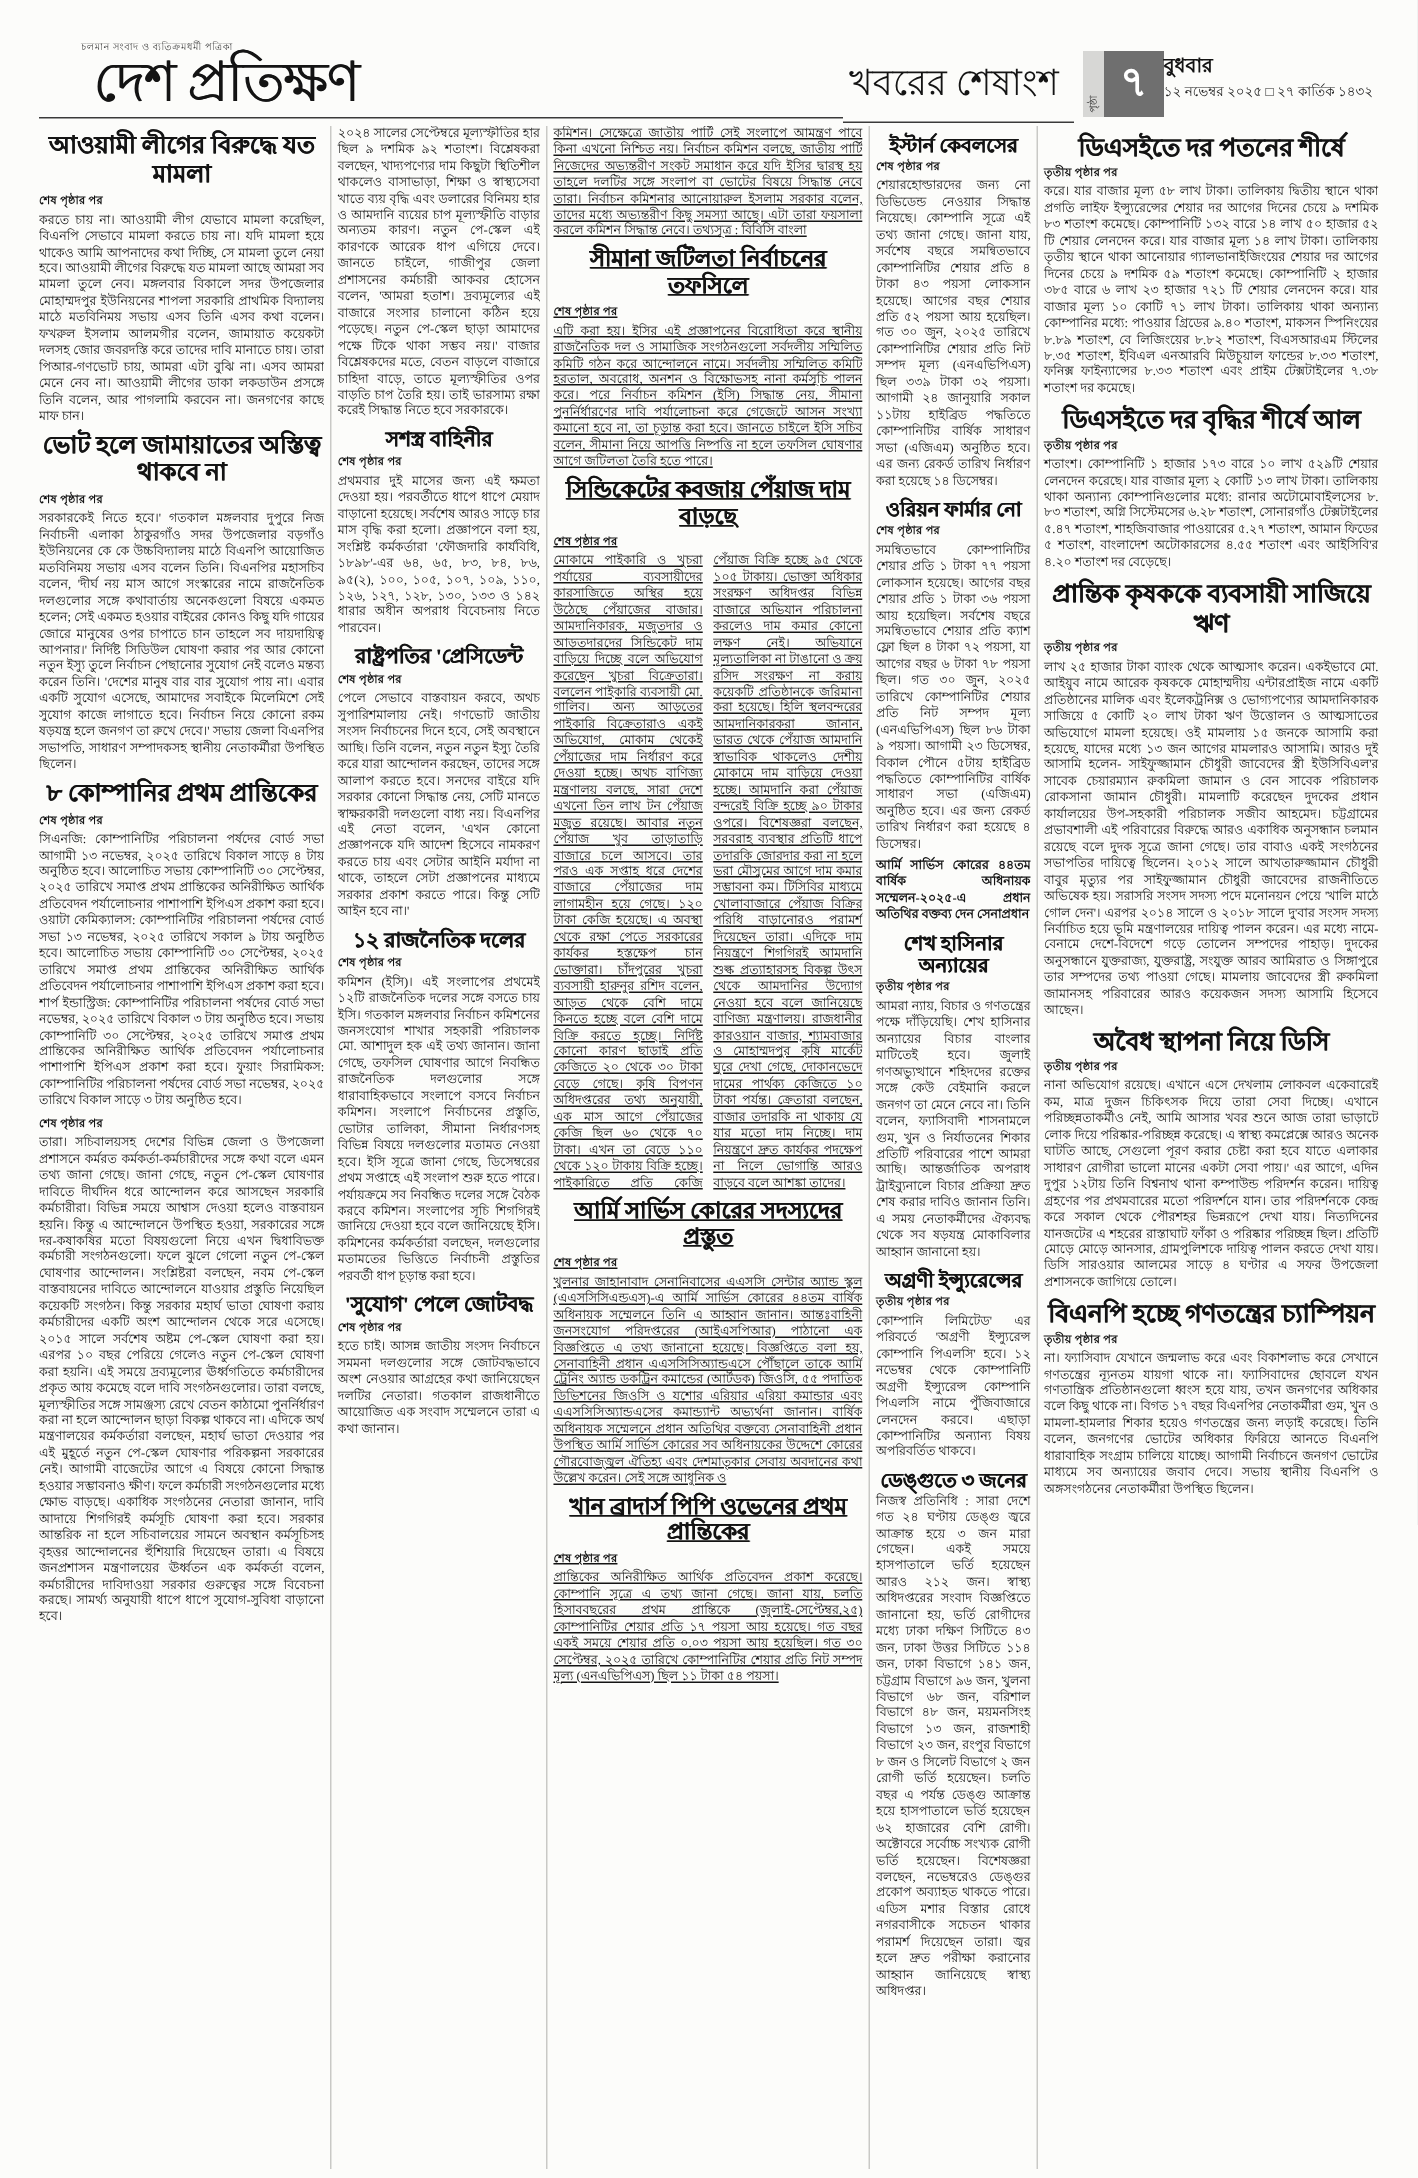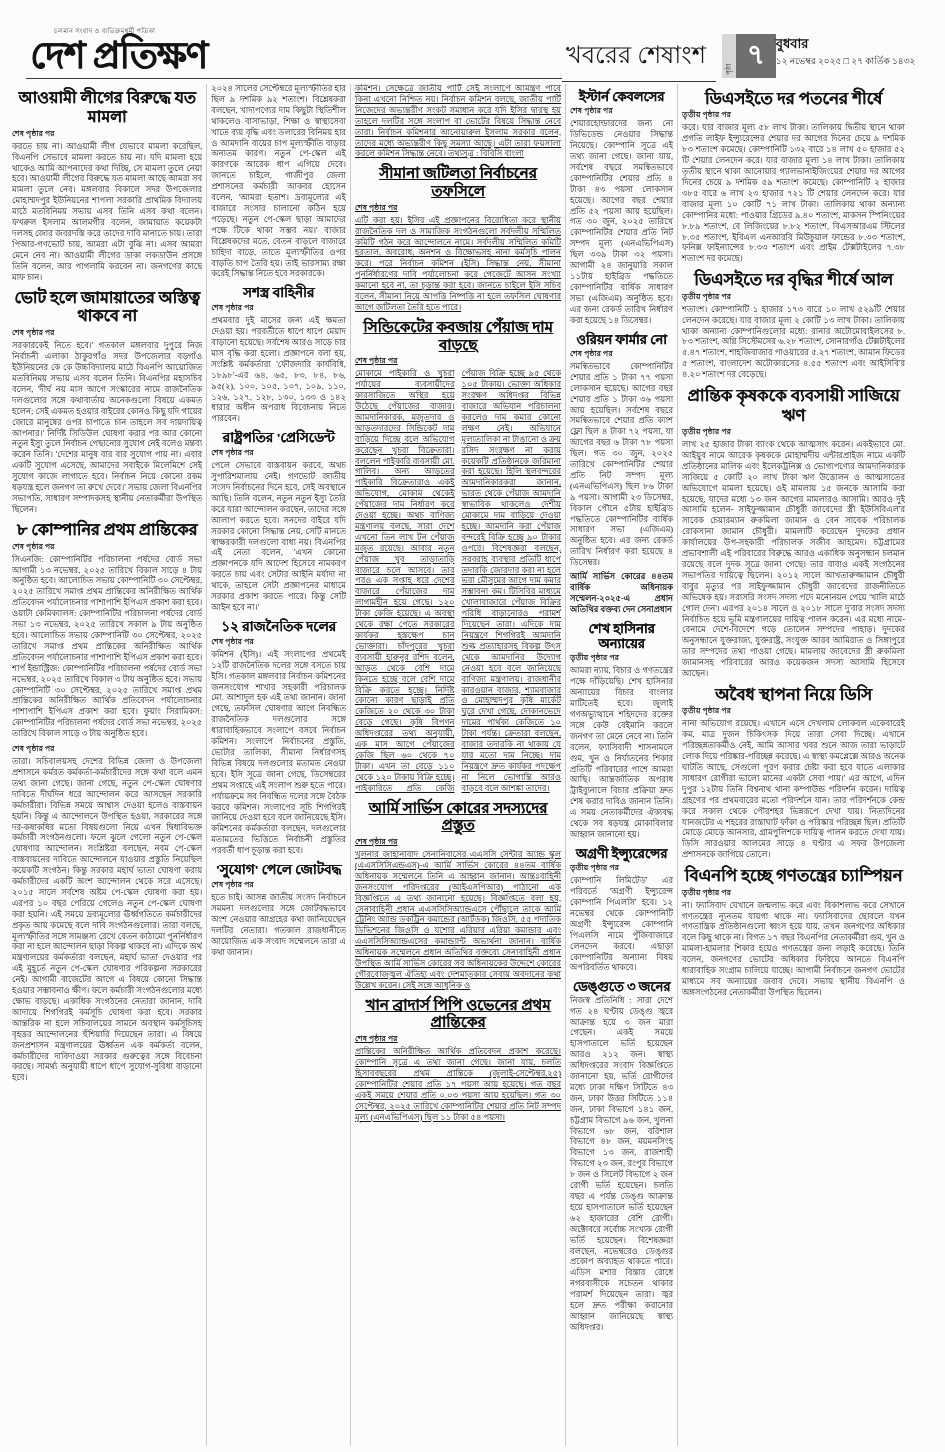--- a/index.html
+++ b/index.html
@@ -4,36 +4,36 @@
 <style>
   html,body { margin:0; padding:0; background:#e9e9e9; }
   .page {
     position:relative; width:945px; height:1452px; margin:0 auto;
     background:#fcfcfa; color:#141414; overflow:hidden;
     font-family:"Liberation Serif","DejaVu Serif",serif;
   }
   
   .masthead { position:absolute; top:26px; left:30px; }
   .tagline { font-size:6.5px; color:#444; letter-spacing:.4px; margin-left:24px; }
-  .logo { font-size:37px; font-weight:700; line-height:1.05; letter-spacing:-1px;
-          text-shadow:.6px 0 0 #111; }
+  .logo { font-size:37px; font-weight:400; line-height:1.05; letter-spacing:-1px;
+          text-shadow:.6px 0 0 #111;margin-left:32px; }
   .rule-masthead { position:absolute; top:78px; left:26px; width:536px; border-top:1.5px solid #3a3a3a; }
   .header-right { position:absolute; top:30px; left:562px; display:flex; align-items:flex-start; }
   .section-title { font-size:24px; font-weight:400; padding:6px 10px 5px 4px;
                    border-bottom:1.5px solid #3a3a3a; white-space:nowrap; }
   .pagebox { display:flex; margin:4px 0 0 6px; }
   .page-tab { writing-mode:vertical-rl; transform:rotate(180deg); font-size:7px;
               background:#d7d7d5; color:#333; padding:3px 1px; height:38px; }
   .page-num { width:40px; height:44px; background:#6f6f6f; color:#fff; font-size:28px;
               font-weight:700; display:flex; align-items:center; justify-content:center; }
   .datebox { margin:6px 0 0 0; }
   .weekday { font-size:13px; font-weight:700; line-height:1.2; }
   .date-text { font-size:9px; color:#222; margin-top:2px; }
   
-  .content { position:absolute; top:84px; left:12px; width:893px; height:1362px;
+  .content { position:absolute; top:84px; left:26px; width:893px; height:1362px;
              display:flex; overflow:hidden; }
   .col { height:100%; overflow:hidden; }
   .col-sep { border-left:1px solid #c9c9c6; margin-left:4px; padding-left:4px; }
   .col-a { width:192px; }
   .col-b { width:136px; }
   .col-cd { width:208px;text-decoration:underline; }
   .col-e { width:104px; }
   .col-f { width:225px; }
   .article { margin-bottom:3px; }
   .headline { font-weight:700; text-align:center; line-height:1.18; margin:5px 0 1px;

